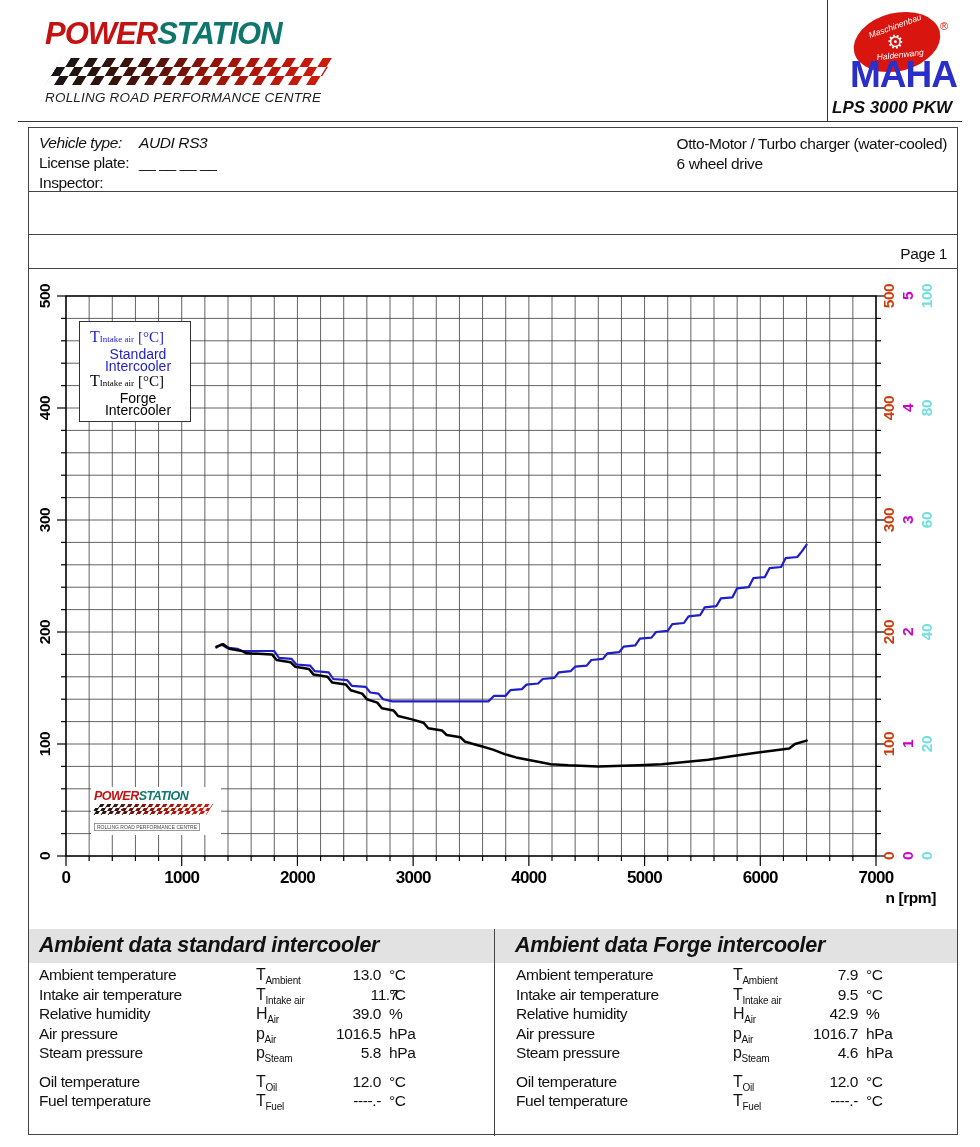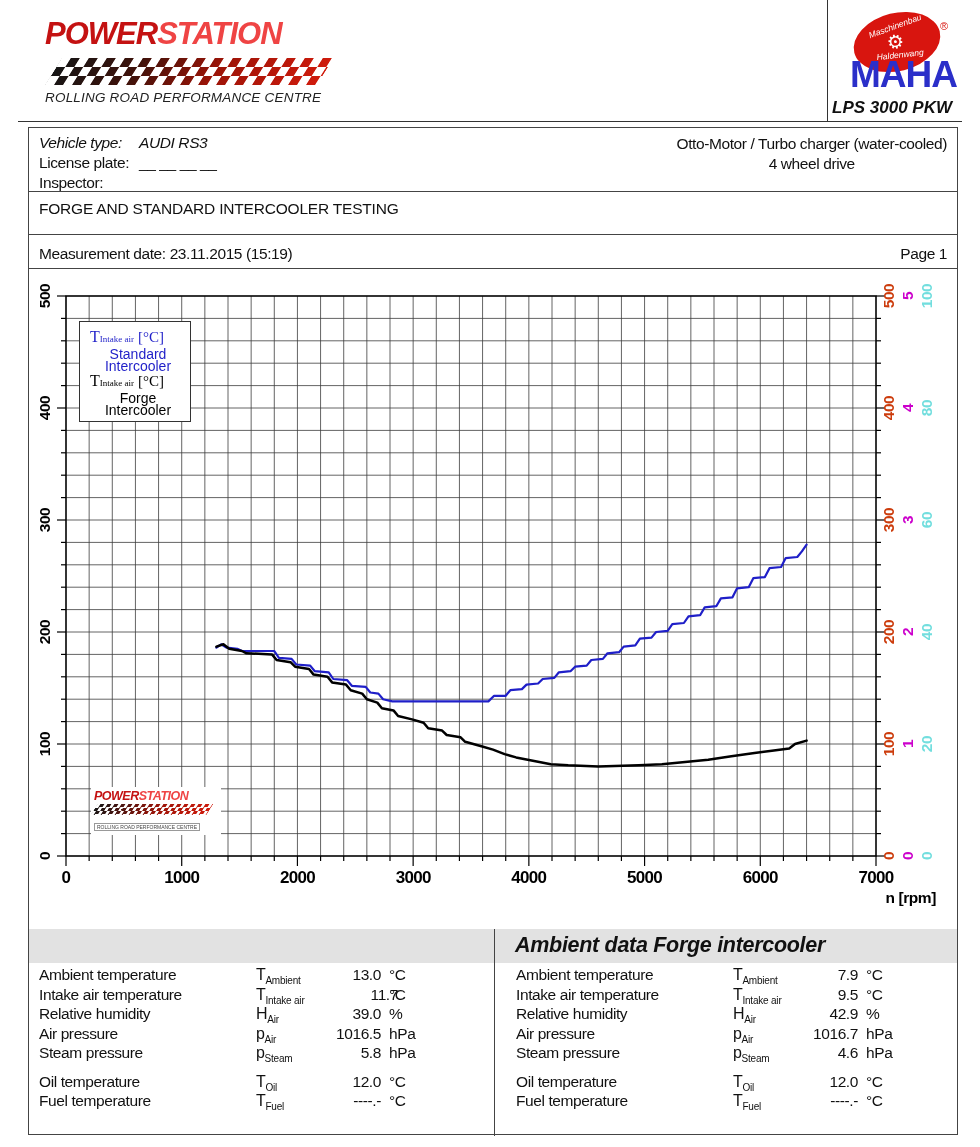--- a/index.html
+++ b/index.html
@@ -4,21 +4,21 @@
 <style>
   html,body{margin:0;padding:0;background:#fff;}
   .page{position:relative;width:980px;height:1147px;background:#fff;
         font-family:"Liberation Sans","DejaVu Sans",sans-serif;color:#111;overflow:hidden;}
   .cond{letter-spacing:-0.4px;}
 
   
   .brand{position:absolute;left:45px;top:16px;width:300px;}
   .brand-name{font-style:italic;font-weight:900;font-size:31px;letter-spacing:-1px;white-space:nowrap;}
   .brand-power{color:#c41212;}
-  .brand-station{color:#ef4444;}
+  .brand-station{color:#0f766e;}
   .checker{height:27px;width:272px;margin-top:6px;transform:skewX(-32deg);transform-origin:left bottom;
     background-image:linear-gradient(90deg,#151515 0%,#40120a 30%,#9c1408 60%,#d01b0c 100%);
     -webkit-mask-image:repeating-conic-gradient(#000 0% 25%,transparent 0% 50%);
     -webkit-mask-size:18px 18px;
     mask-image:repeating-conic-gradient(#000 0% 25%,transparent 0% 50%);
     mask-size:18px 18px;}
   .brand-tagline{margin-top:5px;font-style:italic;font-size:13.5px;color:#222;letter-spacing:0.2px;white-space:nowrap;}
 
   .header-vline{position:absolute;left:827px;top:0;width:0;height:122px;border-left:1.5px solid #333;}
   .header-rule{position:absolute;left:18px;top:121px;width:944px;height:0;border-top:1.5px solid #333;}
@@ -33,21 +33,21 @@
   .maha-name{position:absolute;left:14px;top:48px;font-size:37px;font-weight:900;color:#2b2fc9;letter-spacing:-1px;
              font-stretch:condensed;}
   .maha-model{position:absolute;left:-14px;top:92px;width:140px;text-align:center;font-size:17px;font-weight:700;font-style:italic;color:#111;white-space:nowrap;}
 
   
   .frame{position:absolute;left:28px;top:127px;width:930px;height:1008px;border:1.2px solid #444;box-sizing:border-box;}
   .rule{position:absolute;left:0;width:100%;height:0;border-top:1.2px solid #444;}
 
   .info-row{position:absolute;left:10px;font-size:15.5px;white-space:nowrap;}
   .info-label{display:inline-block;width:100px;}
-  .engine-block{position:absolute;right:10px;top:6px;text-align:center;font-size:15.5px;line-height:20px;white-space:nowrap;}
+  .engine-block{position:absolute;right:10px;top:6px;text-align:left;font-size:15.5px;line-height:20px;white-space:nowrap;}
   .test-title{position:absolute;left:10px;top:72px;font-size:15.5px;letter-spacing:-0.2px;white-space:nowrap;}
   .date-row{position:absolute;left:10px;top:117px;font-size:15.5px;}
   .page-num{position:absolute;right:10px;top:117px;font-size:15.5px;}
 
   
   .chart-wrap{position:absolute;left:0;top:143px;width:930px;height:658px;}
   svg text{font-family:"Liberation Sans","DejaVu Sans",sans-serif;}
 
   .legend{position:absolute;left:50px;top:193px;width:112px;background:#fff;border:1.2px solid #333;
           padding:6px 4px 5px 10px;box-sizing:border-box;}
@@ -109,28 +109,26 @@
 
   <div class="frame">
 
     <div id="vehicle-info">
         <div class="info-row cond" style="top: 6px; font-style: italic;"><span class="info-label">Vehicle type:</span><span>AUDI RS3</span></div>
         <div class="info-row cond" style="top: 26px;"><span class="info-label">License plate:</span><span>__ __ __ __</span></div>
         <div class="info-row cond" style="top: 46px;"><span class="info-label">Inspector:</span><span></span></div>
       </div>
     <div class="engine-block cond" id="engine-block">
         <div>Otto-Motor / Turbo charger (water-cooled)</div>
-        <div>4 wheel drive</div>
+        <div>6 wheel drive</div>
       </div>
 
     <div class="rule" style="top:63px"></div>
-    <div class="test-title cond">FORGE AND STANDARD INTERCOOLER TESTING</div>
     <div class="rule" style="top:106px"></div>
 
-    <div class="date-row cond">Measurement date: 23.11.2015 (15:19)</div>
     <div class="page-num cond">Page 1</div>
     <div class="rule" style="top:140px"></div>
 
     <div class="chart-wrap">
       <svg id="chart-svg" width="930" height="658" viewBox="0 0 930 658">
           <line x1="37" y1="25" x2="37" y2="585" stroke="#3c3c3c" stroke-width="0.8"></line>
           <line x1="60.14285714285714" y1="25" x2="60.14285714285714" y2="585" stroke="#3c3c3c" stroke-width="0.8"></line>
           <line x1="83.28571428571428" y1="25" x2="83.28571428571428" y2="585" stroke="#3c3c3c" stroke-width="0.8"></line>
           <line x1="106.42857142857143" y1="25" x2="106.42857142857143" y2="585" stroke="#3c3c3c" stroke-width="0.8"></line>
           <line x1="129.57142857142856" y1="25" x2="129.57142857142856" y2="585" stroke="#3c3c3c" stroke-width="0.8"></line>
@@ -327,20 +325,21 @@
 
     <div class="watermark">
       <div class="wm-name">
         <span class="brand-power">POWER</span><span class="brand-station">STATION</span>
       </div>
       <div class="wm-checker"></div>
       <div class="wm-tagline">ROLLING ROAD PERFORMANCE CENTRE</div>
     </div>
 
     <div class="tables-band"></div>
+    <div class="table-title" style="left:10px">Ambient data standard intercooler</div>
     <div class="table-title" style="left:486px">Ambient data Forge intercooler</div>
     <div class="tables-divider"></div>
     <div id="table-left">
         <div class="trow cond" style="top: 838px; left: 0px;">
           <span class="lab" style="left: 10px;">Ambient temperature</span>
           <span class="sym" style="left: 227px;">T<sub>Ambient</sub></span>
           <span class="val" style="left: 250px;">13.0</span>
           <span class="unit" style="left: 360px;">°C</span>
         </div>
         <div class="trow cond" style="top: 857.5px; left: 0px;">

